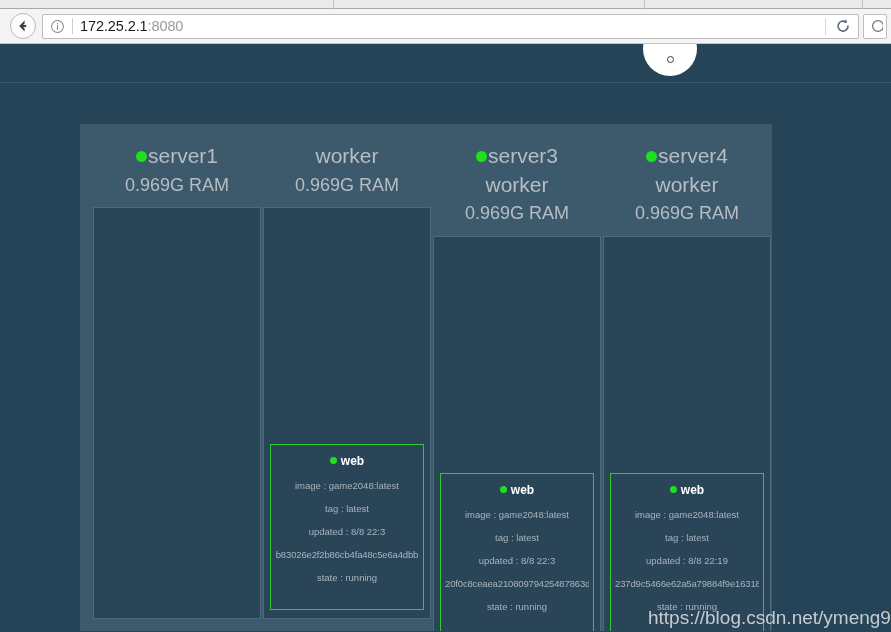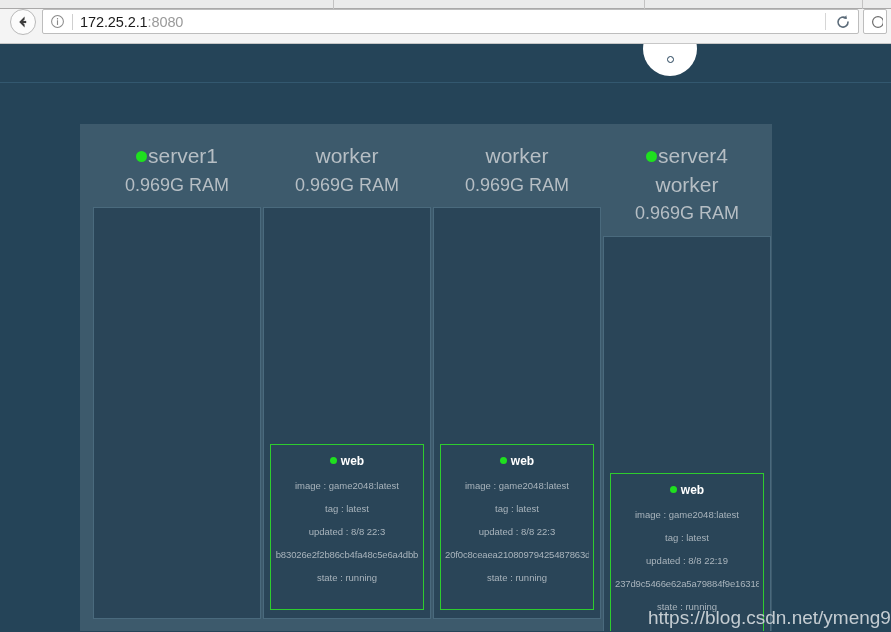--- a/index.html
+++ b/index.html
@@ -36,20 +36,21 @@
   }
   .tab-sep.s1 { left: 333px; }
   .tab-sep.s2 { left: 644px; }
   .tab-sep.s3 { left: 862px; }
 
   .toolbar {
     height: 35px;
     background: #f4f4f4;
     border-bottom: 1px solid #c7c7c7;
     display: flex;
+    align-items: center;
     padding: 0 4px;
   }
 
   .nav-back {
     width: 26px;
     height: 26px;
     border-radius: 50%;
     border: 1px solid #b9b9b9;
     background: #fcfcfc;
     display: flex;
@@ -364,20 +365,21 @@
               <div class="task-line">tag : latest</div>
               <div class="task-line">updated : 8/8 22:3</div>
               <div class="task-hash">b83026e2f2b86cb4fa48c5e6a4dbb</div>
               <div class="task-line last">state : running</div>
             </div>
           </div>
         </div>
 
         <div class="node">
           <div class="node-head">
+            <div class="node-name-line"><span class="node-dot"></span><span>server3</span></div>
             <div class="node-role">worker</div>
             <div class="node-ram">0.969G RAM</div>
           </div>
           <div class="node-body">
             <div class="task-card">
               <div class="task-title"><span class="task-dot"></span><span>web</span></div>
               <div class="task-line">image : game2048:latest</div>
               <div class="task-line">tag : latest</div>
               <div class="task-line">updated : 8/8 22:3</div>
               <div class="task-hash">20f0c8ceaea21080979425487863d</div>

